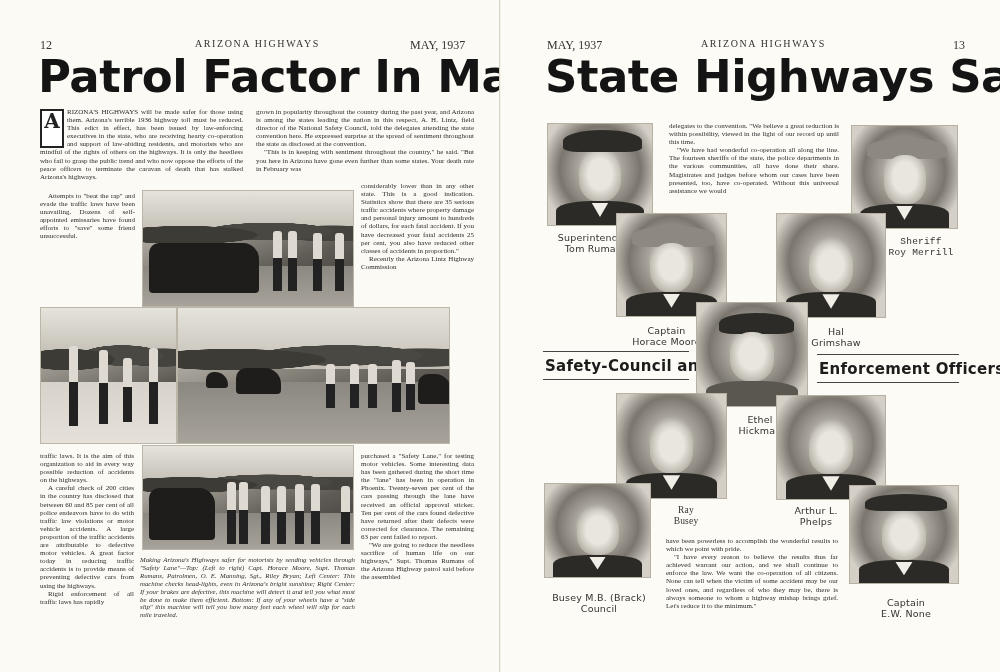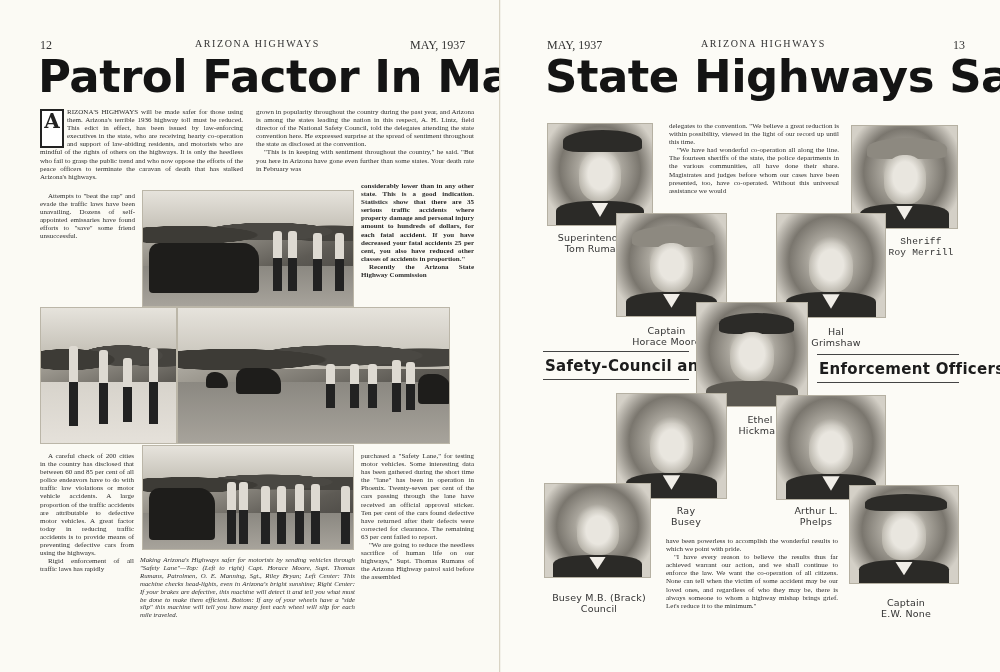--- a/index.html
+++ b/index.html
@@ -51,23 +51,23 @@
 
   <div class="col" style="left:40px; top:192px; width:95px;">
     <p>Attempts to "beat the rap" and evade the traffic laws have been unavailing. Dozens of self-appointed emissaries have found efforts to "save" some friend unsuccessful.</p>
   </div>
 
   <div class="col" style="left:256px; top:108px; width:218px;">
     <p class="noindent">grown in popularity throughout the country during the past year, and Arizona is among the states leading the nation in this respect, A. H. Lintz, field director of the National Safety Council, told the delegates attending the state convention here. He expressed surprise at the spread of sentiment throughout the state as disclosed at the convention.</p>
     <p>"This is in keeping with sentiment throughout the country," he said. "But you here in Arizona have gone even further than some states. Your death rate in February was</p>
   </div>
 
-  <div class="col" style="left:361px; top:182px; width:113px;font-weight:bold;">
+  <div class="col" style="left:361px; top:182px; width:113px;">
     <p class="noindent">considerably lower than in any other state. This is a good indication. Statistics show that there are 35 serious traffic accidents where property damage and personal injury amount to hundreds of dollars, for each fatal accident. If you have decreased your fatal accidents 25 per cent, you also have reduced other classes of accidents in proportion."</p>
-    <p>Recently the Arizona State Highway Commission</p>
+    <p>Recently the Arizona Lintz Highway Commission</p>
   </div>
 
   <div class="photo" style="left:142px; top:190px; width:212px; height:117px;">
     <div class="sky"></div>
       <div class="trees"></div>
       <div class="road"></div>
     <div class="car" style="left:6px; top:52px; width:110px; height:50px;"></div>
     <div class="man" style="left:130px; top:40px; height:60px;"></div>
     <div class="man" style="left:145px; top:40px; height:60px;"></div>
     <div class="man" style="left:170px; top:42px; height:58px;"></div>
@@ -91,20 +91,21 @@
     <div class="car" style="left:28px; top:64px; width:22px; height:16px;"></div>
     <div class="man" style="left:148px; top:56px; height:44px;"></div>
     <div class="man" style="left:172px; top:56px; height:44px;"></div>
     <div class="man" style="left:190px; top:56px; height:44px;"></div>
     <div class="man" style="left:214px; top:52px; height:52px;"></div>
     <div class="man" style="left:228px; top:54px; height:48px;"></div>
     <div class="car" style="left:240px; top:66px; width:33px; height:30px;"></div>
   </div>
 
   <div class="col" style="left:40px; top:452px; width:94px;">
+    <p class="noindent">traffic laws. It is the aim of this organization to aid in every way possible reduction of accidents on the highways.</p>
     <p>A careful check of 200 cities in the country has disclosed that between 60 and 85 per cent of all police endeavors have to do with traffic law violations or motor vehicle accidents. A large proportion of the traffic accidents are attributable to defective motor vehicles. A great factor today in reducing traffic accidents is to provide means of preventing defective cars from using the highways.</p>
     <p>Rigid enforcement of all traffic laws has rapidly</p>
   </div>
 
   <div class="photo" style="left:142px; top:445px; width:212px; height:105px;">
     <div class="sky"></div>
       <div class="trees"></div>
       <div class="road"></div>
     <div class="car" style="left:6px; top:42px; width:66px; height:52px;"></div>
     <div class="man" style="left:84px; top:36px; height:62px;"></div>
@@ -190,21 +191,21 @@
   <div class="caption" style="left:224px; top:414px; width:70px;">
     <div>Ethel</div>
       <div>Hickman</div>
   </div>
 
   <div class="portrait" style="left:115px; top:393px; width:111px; height:106px;">
     <div class="face"></div>
       <div class="suit"></div>
       <div class="collar"></div>
   </div>
-  <div class="caption" style="left:160px; top:505px; width:50px;">
+  <div class="caption" style="left:160px; top:505px; width:50px;font-family:Liberation Serif, serif;">
     <div>Ray</div>
       <div>Busey</div>
   </div>
 
   <div class="portrait" style="left:275px; top:395px; width:110px; height:105px;">
     <div class="face"></div>
       <div class="suit"></div>
       <div class="collar"></div>
   </div>
   <div class="caption" style="left:280px; top:505px; width:70px;">

